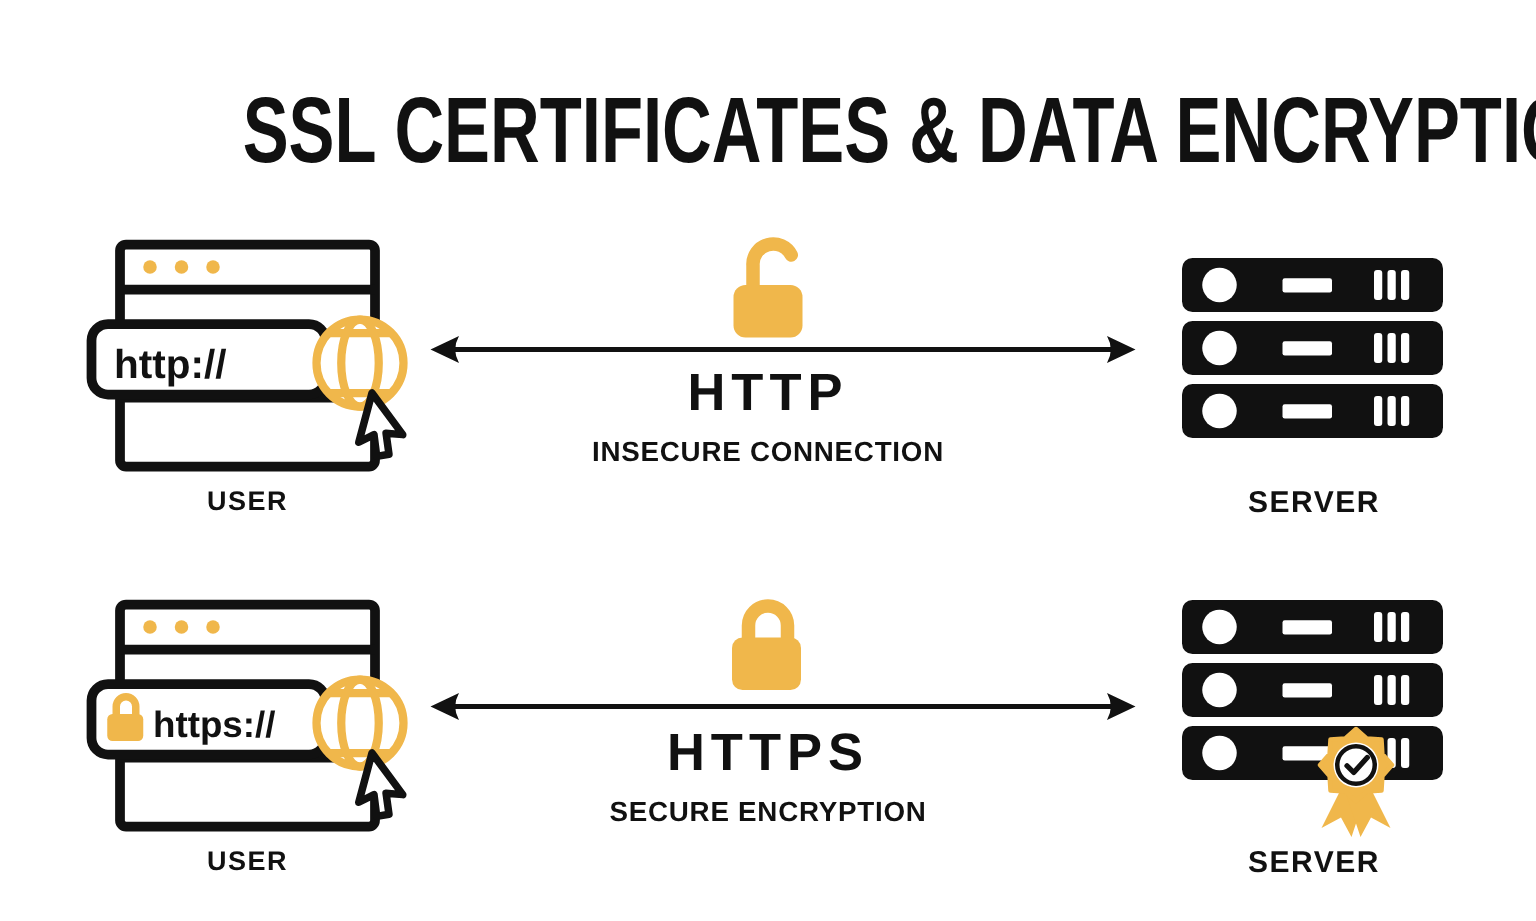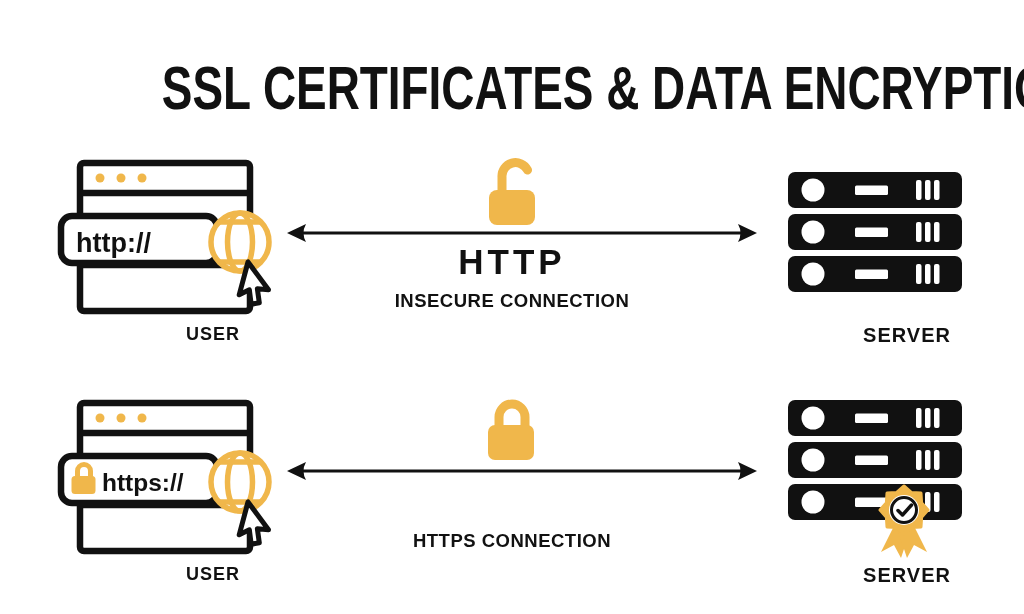--- a/index.html
+++ b/index.html
@@ -2,21 +2,21 @@
 <html><head>
 <meta charset="utf-8">
 <style>
   html,body{margin:0;padding:0;background:#fff;}
   .canvas{position:relative;width:1024px;height:614px;background:#ffffff;overflow:hidden;
           font-family:"Liberation Sans",sans-serif;color:#111;}
   .abs{position:absolute;}
   .title-wrap{left:0;right:0;top:52px;text-align:center;}
   .title-text{display:inline-block;white-space:nowrap;font-weight:bold;font-size:62px;
               letter-spacing:0px;transform:scaleX(0.74);transform-origin:center;color:#111;}
-  .lbl{position:absolute;font-weight:bold;color:#111;text-align:right;}
+  .lbl{position:absolute;font-weight:bold;color:#111;text-align:center;}
   .user-lbl{width:150px;font-size:18px;letter-spacing:1px;}
   .server-lbl{width:150px;font-size:20px;letter-spacing:1px;}
   .proto{left:312px;width:400px;font-size:35px;letter-spacing:4px;text-align:center;}
   .conn{left:312px;width:400px;font-size:18.5px;letter-spacing:0.5px;text-align:center;}
   svg{display:block;}
   svg text{font-family:"Liberation Sans",sans-serif;font-weight:bold;fill:#111;}
 </style>
 </head>
 <body>
 
@@ -118,21 +118,22 @@
     <path d="M15 27 V19 A13 13 0 0 1 41 19 V27" fill="none" stroke="#F0B74B" stroke-width="9" stroke-linecap="round"></path>
     <rect x="4" y="27" width="46" height="35" rx="7" fill="#F0B74B"></rect>
   </svg>
 
   <svg class="abs" style="left:285px;top:459px;" width="474" height="24" viewBox="0 0 474 24">
     <line x1="12" y1="12" x2="462" y2="12" stroke="#111" stroke-width="3.2"></line>
     <path d="M2 12 L21 3 Q16 12 21 21 Z" fill="#111"></path>
     <path d="M472 12 L453 3 Q458 12 453 21 Z" fill="#111"></path>
   </svg>
 
-  <div class="lbl abs conn" style="top:530px;">HTTPS CONNECTION</div>
+  <div class="lbl abs proto" style="top:482px;">HTTPS</div>
+  <div class="lbl abs conn" style="top:530px;">SECURE ENCRYPTION</div>
 
   <svg class="abs" style="left:788px;top:400px;" width="174" height="120" viewBox="0 0 174 120">
     <g>
       <rect x="0" y="0" width="174" height="36" rx="7" fill="#111"></rect>
       <circle cx="25" cy="18" r="11.5" fill="#fff"></circle>
       <rect x="67" y="13.5" width="33" height="9.5" rx="1.5" fill="#fff"></rect>
       <rect x="128" y="8" width="5.5" height="20" rx="2" fill="#fff"></rect>
       <rect x="137" y="8" width="5.5" height="20" rx="2" fill="#fff"></rect>
       <rect x="146" y="8" width="5.5" height="20" rx="2" fill="#fff"></rect>
     </g>

